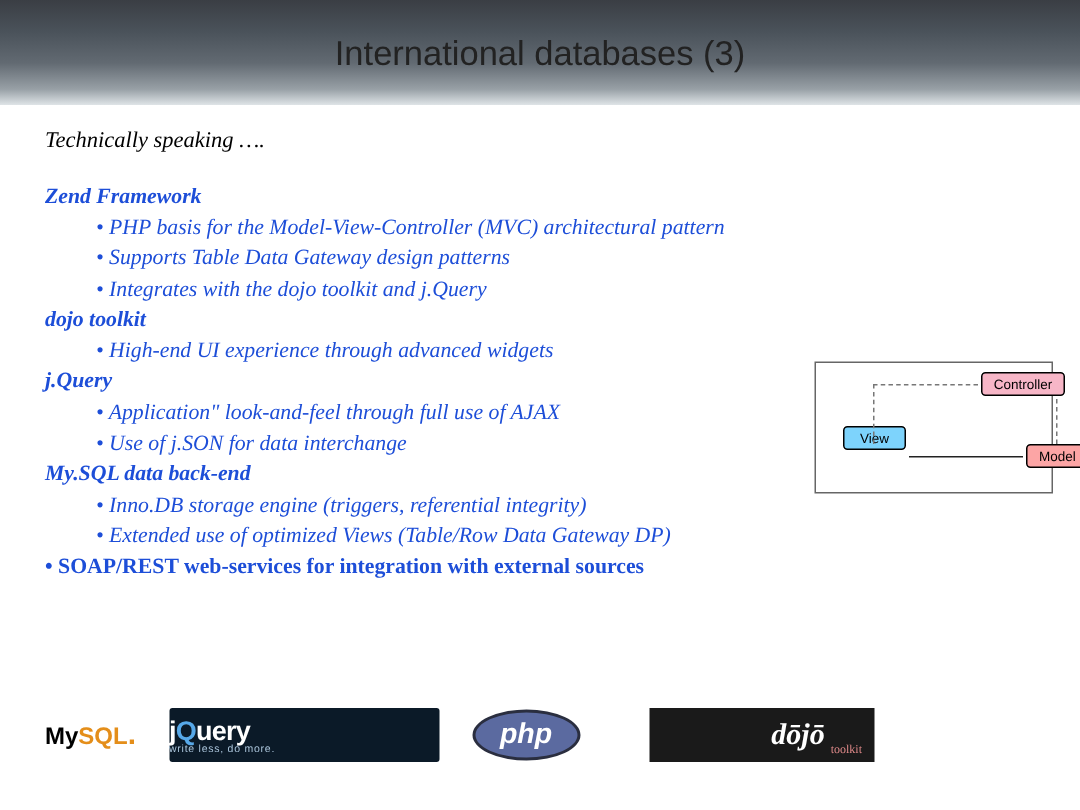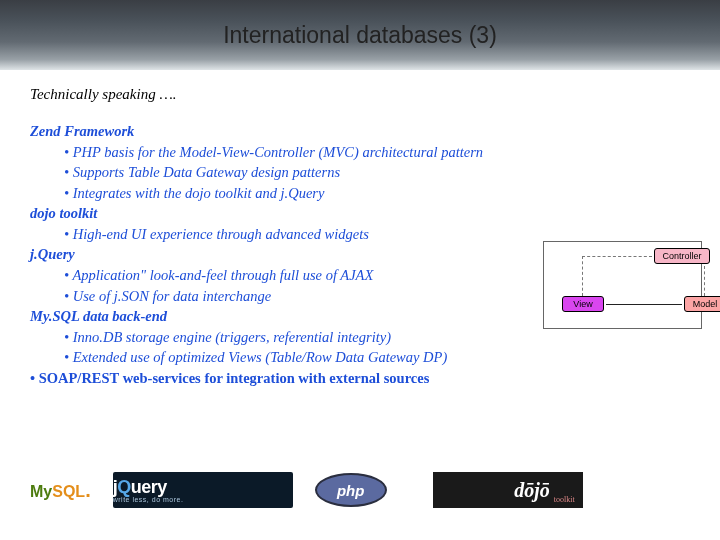--- a/index.html
+++ b/index.html
@@ -36,47 +36,47 @@
   .mvc-box {
     position: absolute;
     border: 1px solid #000;
     border-radius: 3px;
     font-size: 9px;
     font-family: Arial, sans-serif;
     display: flex; align-items: center; justify-content: center;
     padding: 2px 4px;
   }
   .mvc-controller { top: 6px; left: 110px; width: 56px; background: #f7b6c7; }
-  .mvc-view { top: 54px; left: 18px; width: 42px; background: #d946ef; }
+  .mvc-view { top: 42px; left: 18px; width: 42px; background: #7dd3fc; }
   .mvc-model { top: 54px; left: 140px; width: 42px; background: #fca5a5; }
   .mvc-line { position: absolute; background: none; }
   .dash { border-top: 1px dashed #777; height: 0; }
   .dashv { border-left: 1px dashed #777; width: 0; }
   .solid { border-top: 1px solid #222; height: 0; }
   .logos {
     position: absolute; left: 30px; bottom: 32px; right: 30px;
     display: flex; align-items: center; gap: 22px;
   }
   .logo-mysql { font-family: Arial, sans-serif; font-size: 16px; font-weight: bold; }
-  .logo-mysql .my { color: #4d7c0f; text-align: right; }
+  .logo-mysql .my { color: #000000; text-align: right; }
   .logo-mysql .sql { color: #e48e1a; }
   .logo-mysql .dot { color: #e48e1a; font-size: 20px; }
   .logo-jquery {
     background: #0b1a28; color: #fff; width: 180px; height: 36px;
     border-radius: 2px; display: flex; flex-direction: column;
     justify-content: center;
     font-family: Arial, sans-serif;
   }
   .logo-jquery .big { font-size: 18px; font-weight: bold; letter-spacing: -0.5px; }
   .logo-jquery .q { color: #57a8e8; }
   .logo-jquery .small { font-size: 7px; letter-spacing: 0.5px; color: #aac4da; margin-top: -2px; }
   .logo-php {
     background: #5b6aa0; color: #fff; width: 72px; height: 34px;
     border-radius: 50%; display: flex; align-items: center; justify-content: center;
-    font-family: Arial, sans-serif; font-weight: bold; font-size: 15px; font-style: italic;
+    font-family: Arial, sans-serif; font-weight: bold; font-size: 19px; font-style: italic;
     border: 2px solid #2a2e3f;
   }
   .logo-dojo {
     background: #1a1a1a; color: #fff; width: 150px; height: 36px;
     display: flex; align-items: center; justify-content: flex-end;
     font-family: Georgia, serif; font-style: italic; font-weight: bold;
     font-size: 20px; padding-right: 8px; gap: 4px; margin-left: 24px;
   }
   .logo-dojo .tk { font-size: 8px; font-style: normal; font-weight: normal; color: #d88; writing-mode: horizontal-tb; align-self: flex-end; margin-bottom: 4px; }
   .footer {

